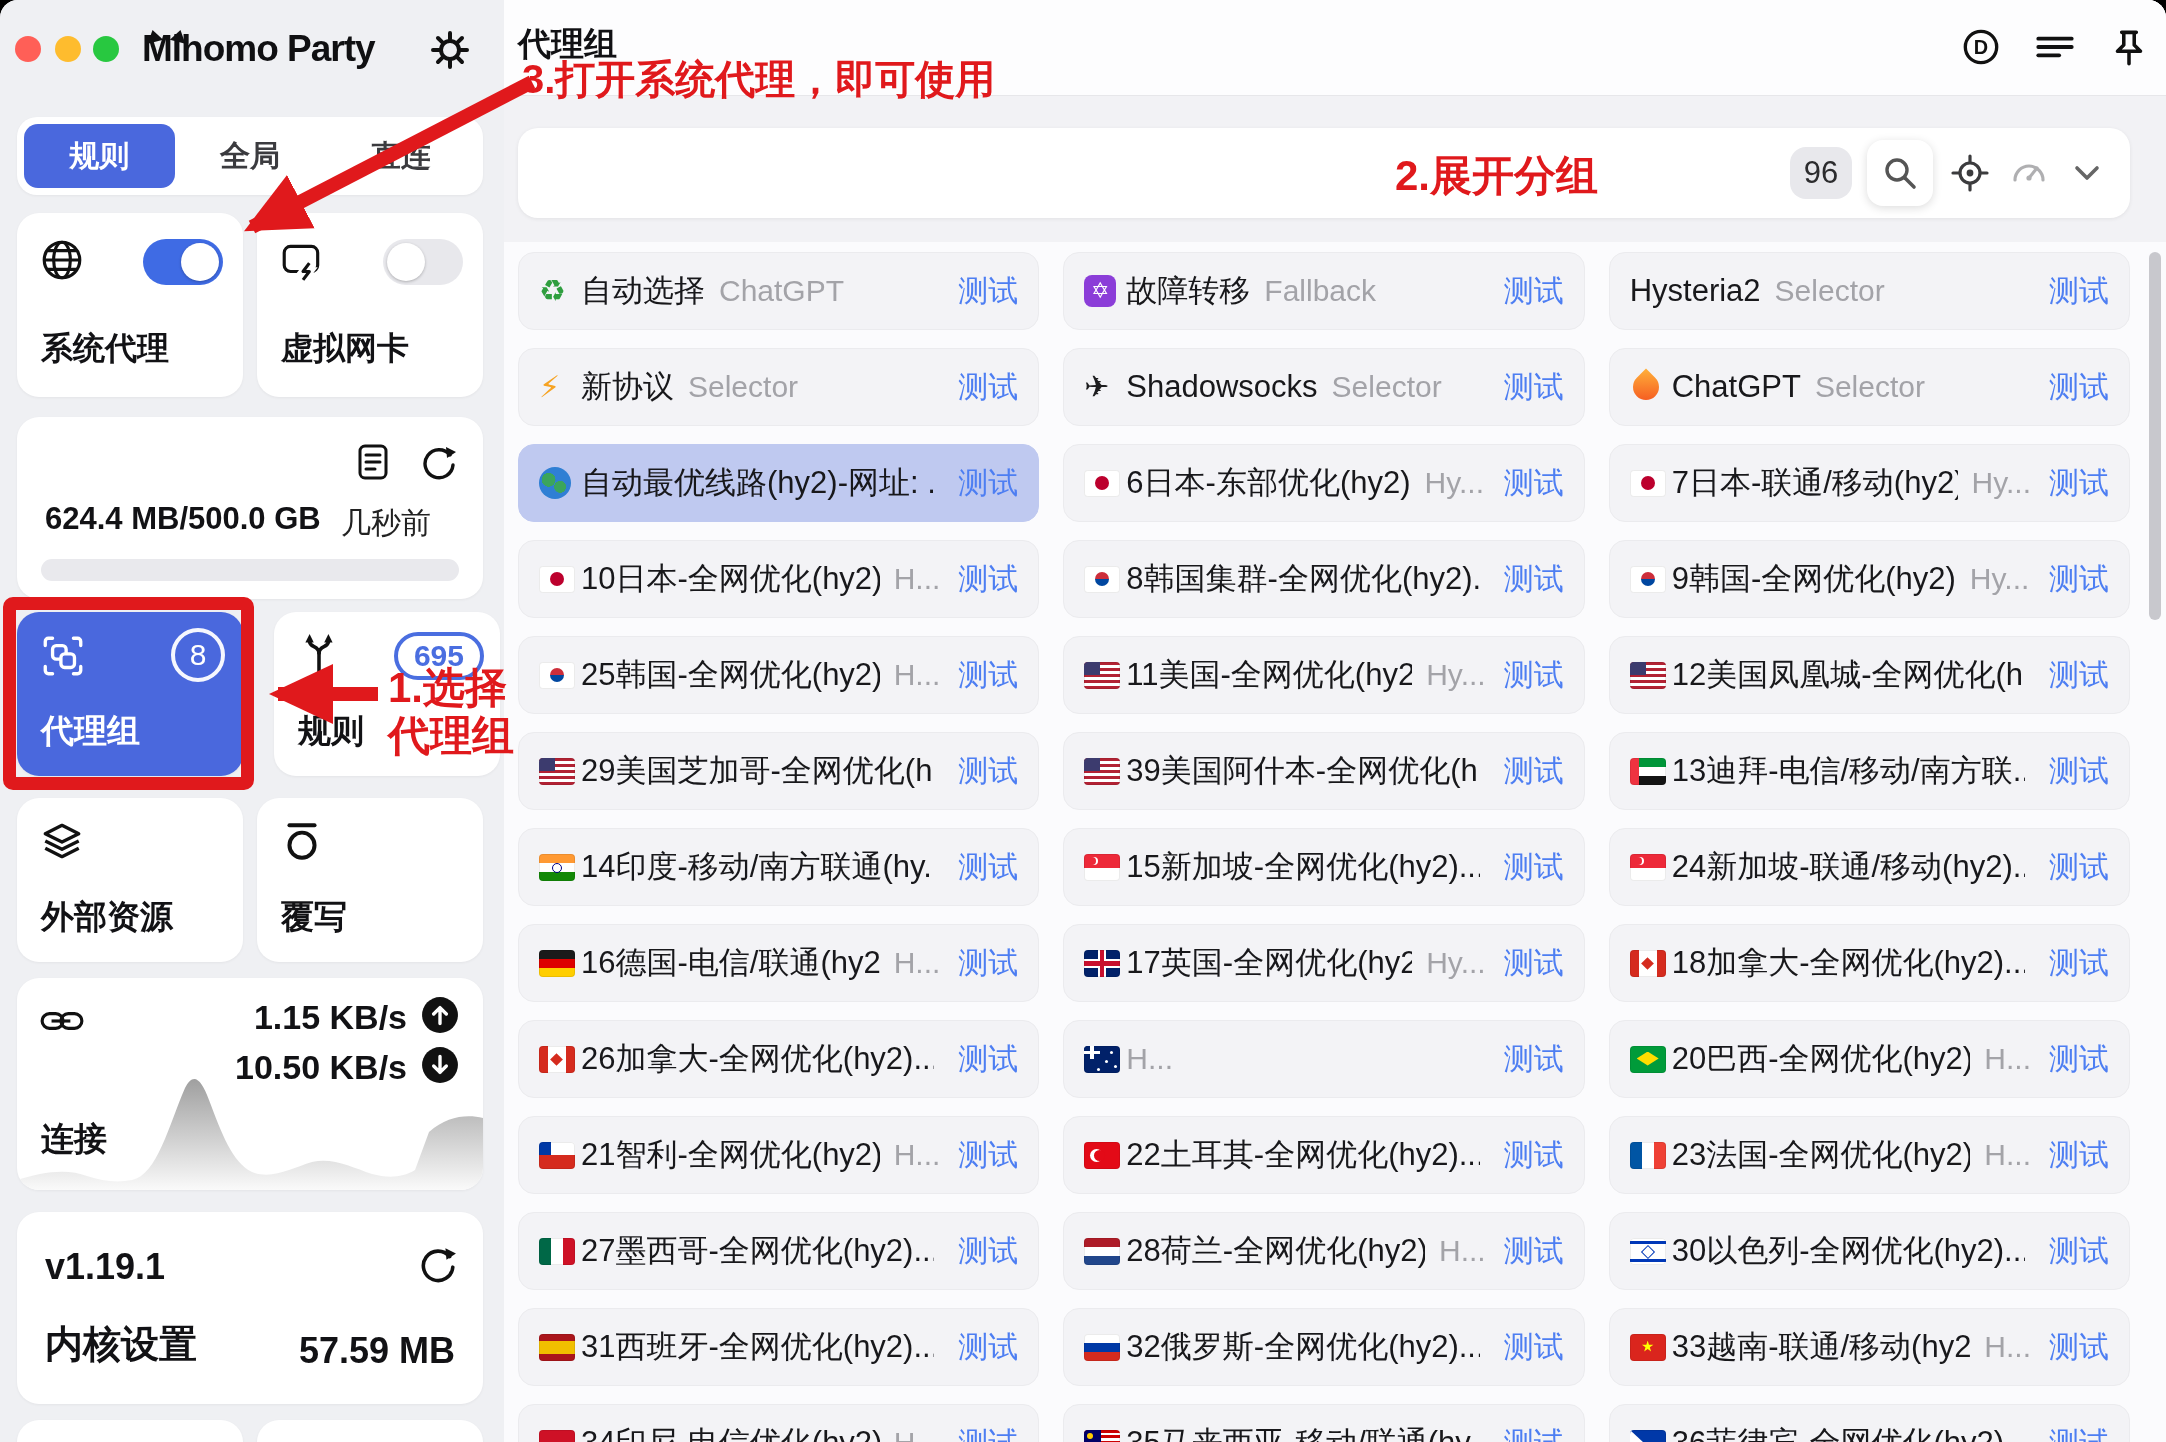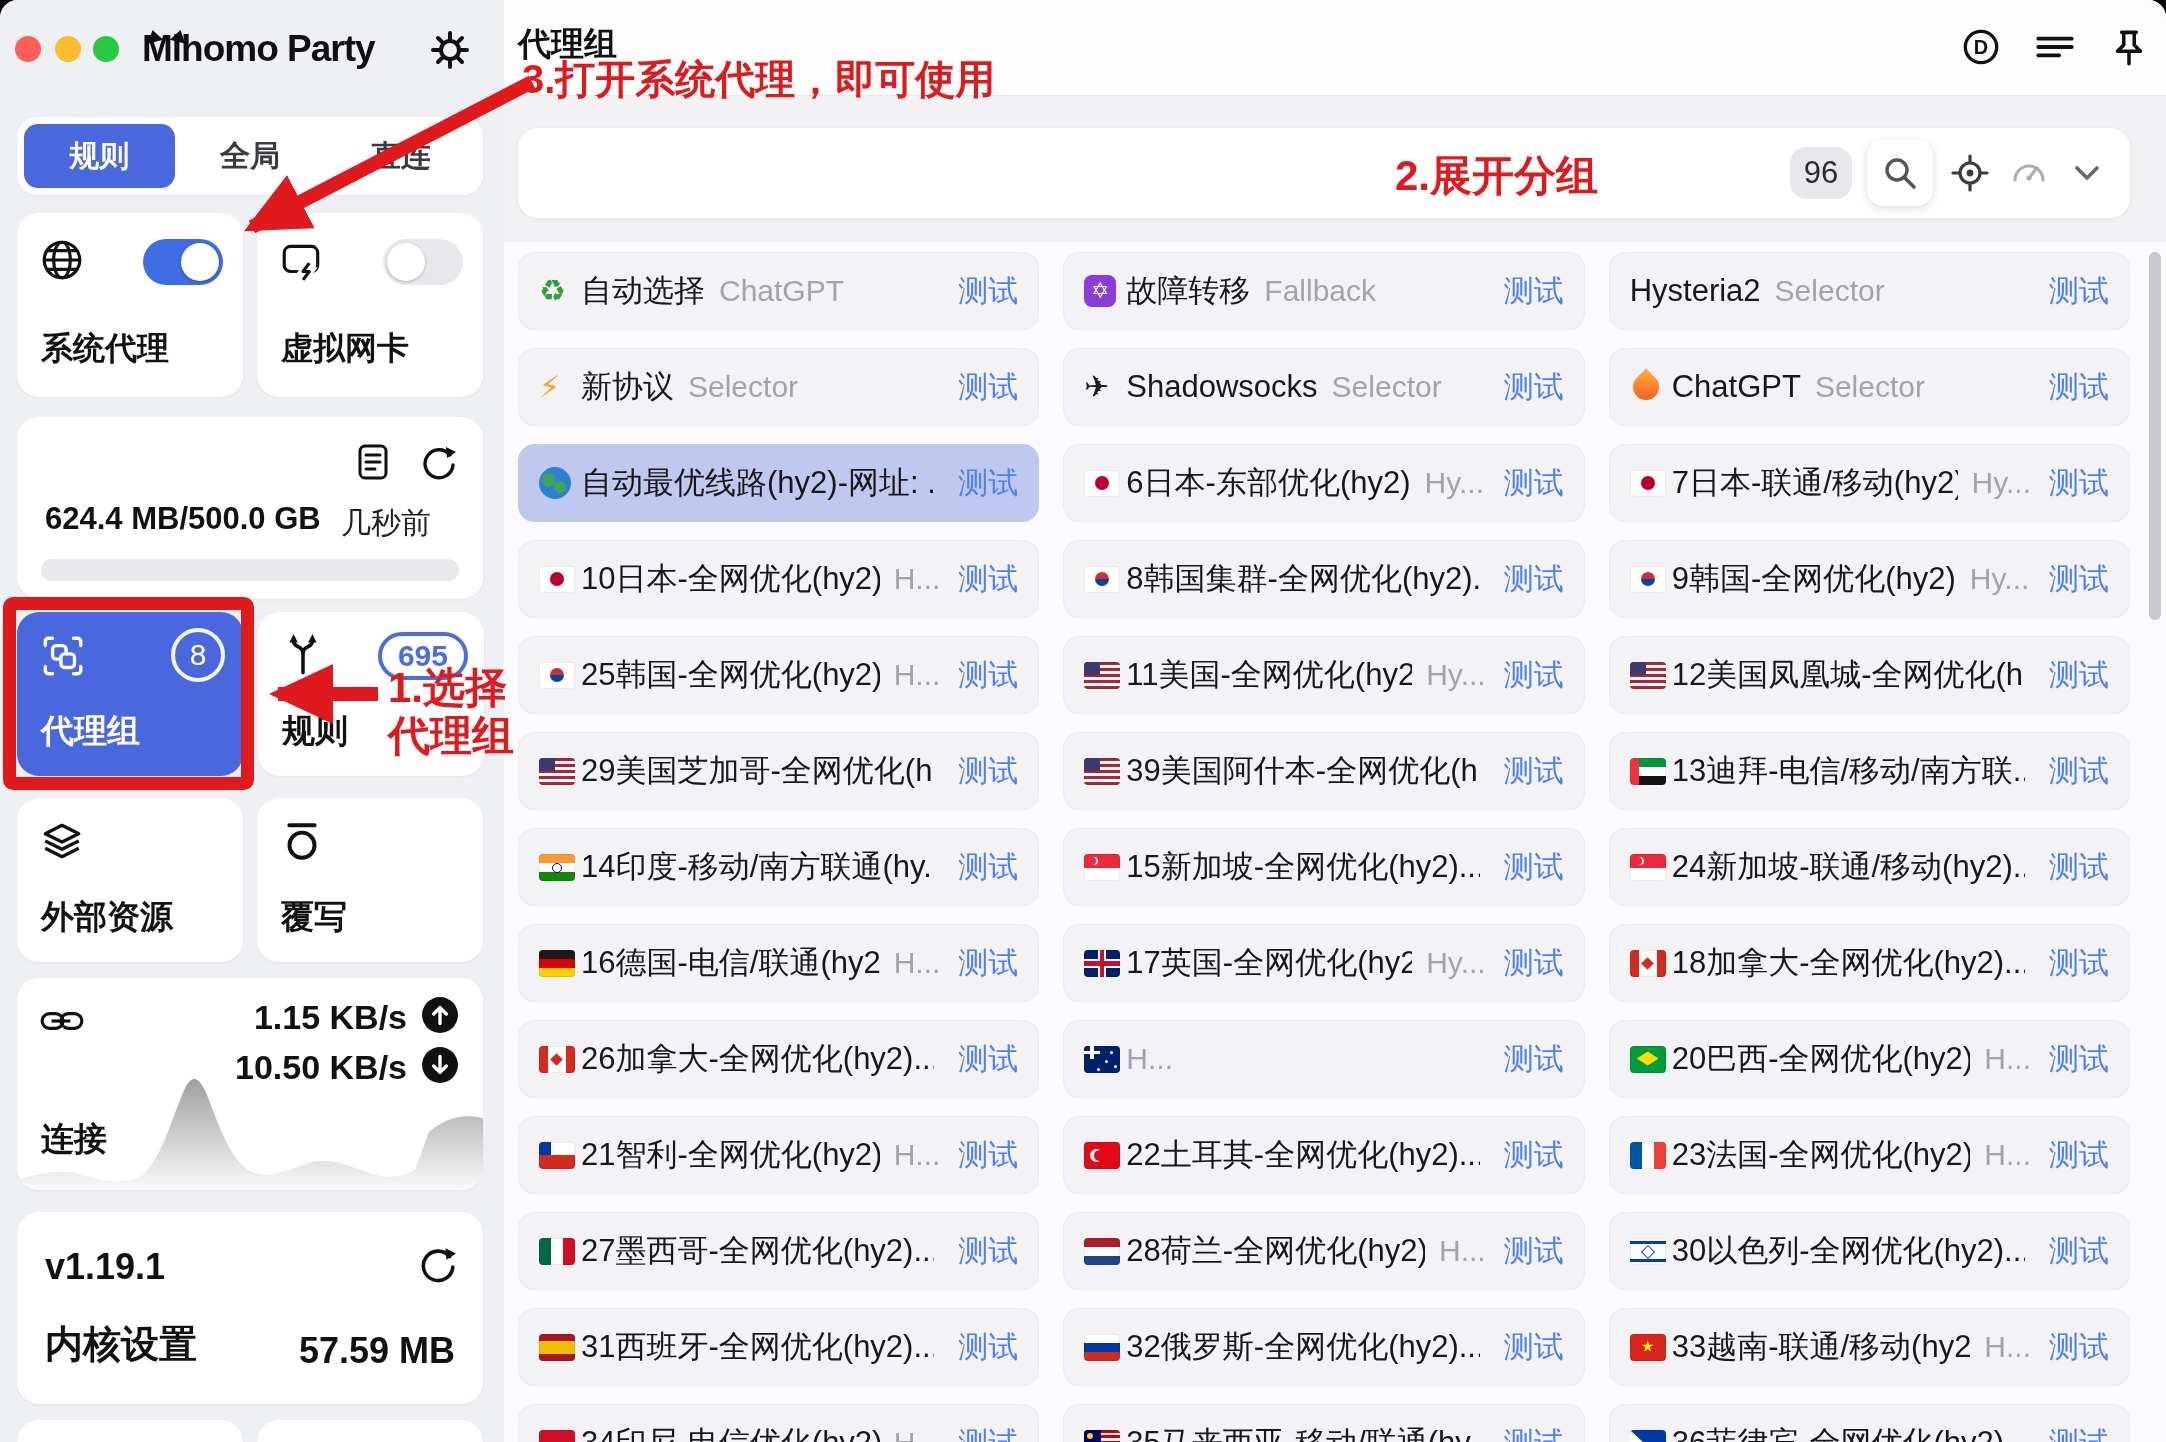--- a/index.html
+++ b/index.html
@@ -211,21 +211,21 @@
               <path d="M13,40 h-4 a3,3 0 0 1 -3,-3 v-4"></path>
               <rect x="13" y="13" width="13" height="13" rx="3.5"></rect>
               <rect x="21" y="21" width="13" height="13" rx="3.5" fill="#4a68dd"></rect>
             </g>
           </svg>
       </div>
       <div class="ringbadge">8</div>
       <div class="nlabel">代理组</div>
     </div>
 
-    <div class="card navcard" style="left:258px;top:612px;text-decoration:underline;">
+    <div class="card navcard" style="left:274px;top:612px;text-decoration:underline;">
       <div class="nicon">
         <svg width="46" height="46" viewBox="0 0 44 44">
             <g stroke="#111" stroke-width="3.4" fill="none" stroke-linecap="round">
               <path d="M22,39 V20"></path>
               <path d="M22,20 C22,13 13,15 13,9"></path>
               <path d="M22,20 C22,13 31,15 31,9"></path>
             </g>
             <polygon points="13,2 9,10 17,10" fill="#111"></polygon>
             <polygon points="31,2 27,10 35,10" fill="#111"></polygon>
           </svg>

